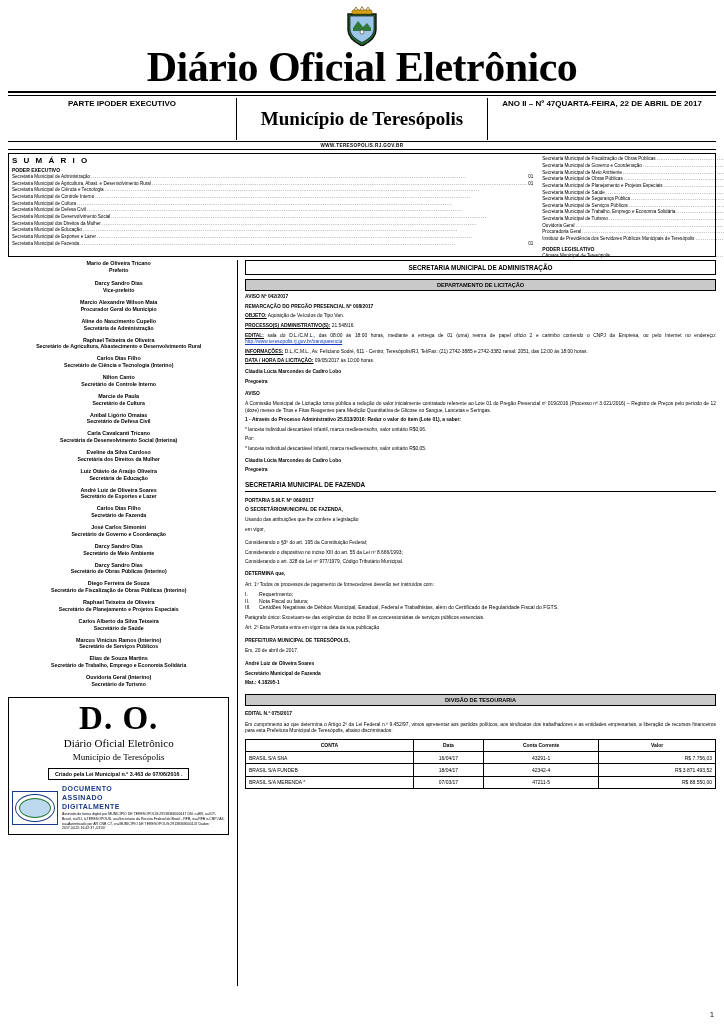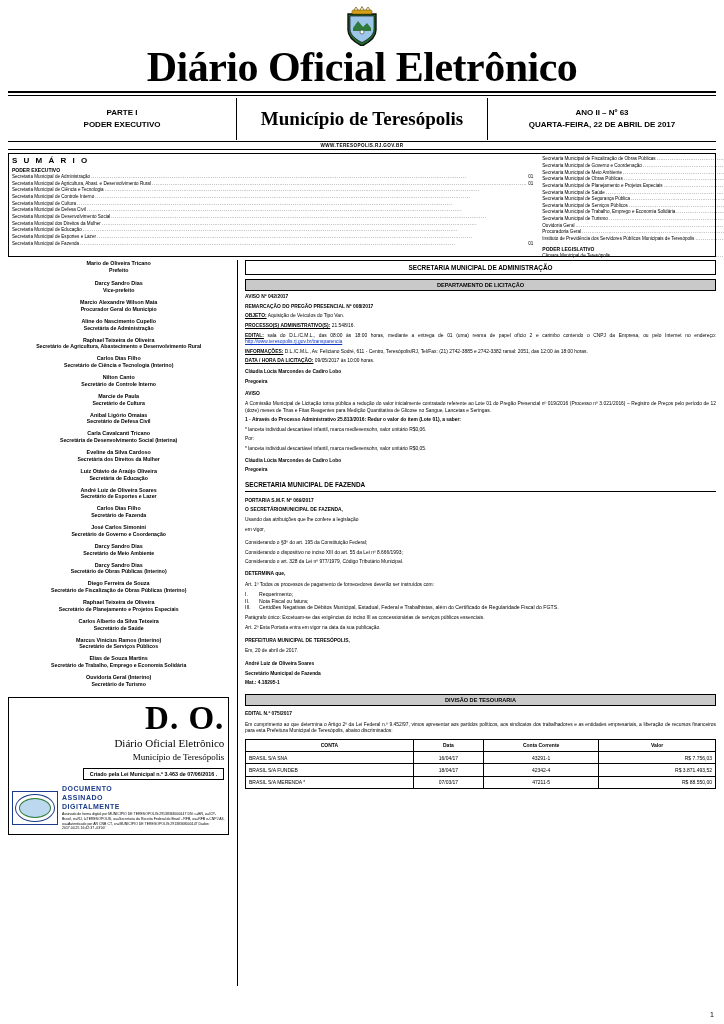--- a/index.html
+++ b/index.html
@@ -30,21 +30,21 @@
     line-height: 1;
     margin-top: -2px;
   }
   .rule-thick { border-top: 2.5px solid #000; margin-top: 3px; }
   .rule-thin { border-top: 0.8px solid #000; margin-top: 1.5px; }
 
   .header-band {
     display:flex; align-items:stretch; margin-top: 2px; height: 42px;
   }
   .hb-left, .hb-right { flex: 1 1 0; text-align:center; font-size:8px; font-weight:bold;
-      display:flex; flex-direction:column; justify-content:center; line-height:1.45; }
+      display:flex; flex-direction:row; justify-content:center; line-height:1.45; }
   .hb-center {
     flex: 0 0 252px; text-align:center;
     font-family:"Liberation Serif", serif; font-weight:bold; font-size:19px;
     display:flex; align-items:center; justify-content:center;
     border-left: 1.2px solid #000; border-right: 1.2px solid #000;
   }
   .site-line { text-align:center; font-size:4.6px; font-weight:bold; letter-spacing:0.4px; margin-top:1px; }
   .rule-site { border-top: 1.2px solid #000; margin-top:1px; }
 
   
@@ -67,21 +67,21 @@
   .col-right { flex:1 1 auto; padding-left:4px; }
 
   
   .exp { text-align:center; }
   .exp .nome { font-size:5.4px; font-weight:bold; }
   .exp .cargo { font-size:5.2px; font-weight:bold; }
   .exp-block { margin-bottom: 5.5px; }
   .exp-block.first { margin-bottom: 7px; }
 
   
-  .do-box { border:1px solid #000; border-bottom:none; margin-top: 10px; padding: 4px 4px 2px 4px; text-align:right; }
+  .do-box { border:1px solid #000; border-bottom:none; margin-top: 10px; padding: 4px 4px 2px 4px; text-align:center; }
   .do-big { font-family:"Liberation Serif", serif; font-weight:bold; font-size:33px; line-height:1; letter-spacing:1px; }
   .do-sub1 { font-family:"Liberation Serif", serif; font-size:11px; margin-top:2px; }
   .do-sub2 { font-family:"Liberation Serif", serif; font-size:9px; margin-top:1px; }
   .do-law { border:1px solid #000; display:inline-block; font-size:5.4px; font-weight:bold; padding:1.5px 6px; margin-top:5px; }
   .sig-box { border:1px solid #000; border-top:none; display:flex; align-items:center; padding:3px; gap:4px; }
   .sig-seal { width:46px; height:34px; flex:0 0 auto; border:1px solid #1b3a8a; position:relative; background:#fff; }
   .sig-seal .ring { position:absolute; inset:2px; border:1px solid #1b3a8a; border-radius:50%; }
   .sig-seal .ring2 { position:absolute; inset:6px; border:1px solid #2a7d3a; border-radius:50%; background:#bcd8ee; }
   .sig-txt { flex:1 1 auto; text-align:left; }
   .sig-big { color:#1b3a8a; font-weight:bold; font-size:7px; line-height:1.25; letter-spacing:0.5px; }
@@ -132,21 +132,21 @@
   <div class="rule-thick"></div>
   <div class="rule-thin"></div>
 
   <div class="header-band">
     <div class="hb-left">
       <div>PARTE I</div>
       <div>PODER EXECUTIVO</div>
     </div>
     <div class="hb-center">Município de Teresópolis</div>
     <div class="hb-right">
-      <div>ANO II – Nº 63</div>
+      <div>ANO II – Nº 47</div>
       <div>QUARTA-FEIRA, 22 DE ABRIL DE 2017</div>
     </div>
   </div>
   <div class="rule-site"></div>
   <div class="site-line">WWW.TERESOPOLIS.RJ.GOV.BR</div>
   <div class="rule-site"></div>
 
   <div class="sumario">
     <div class="sum-col">
       <div class="sum-title">S U M Á R I O</div>

